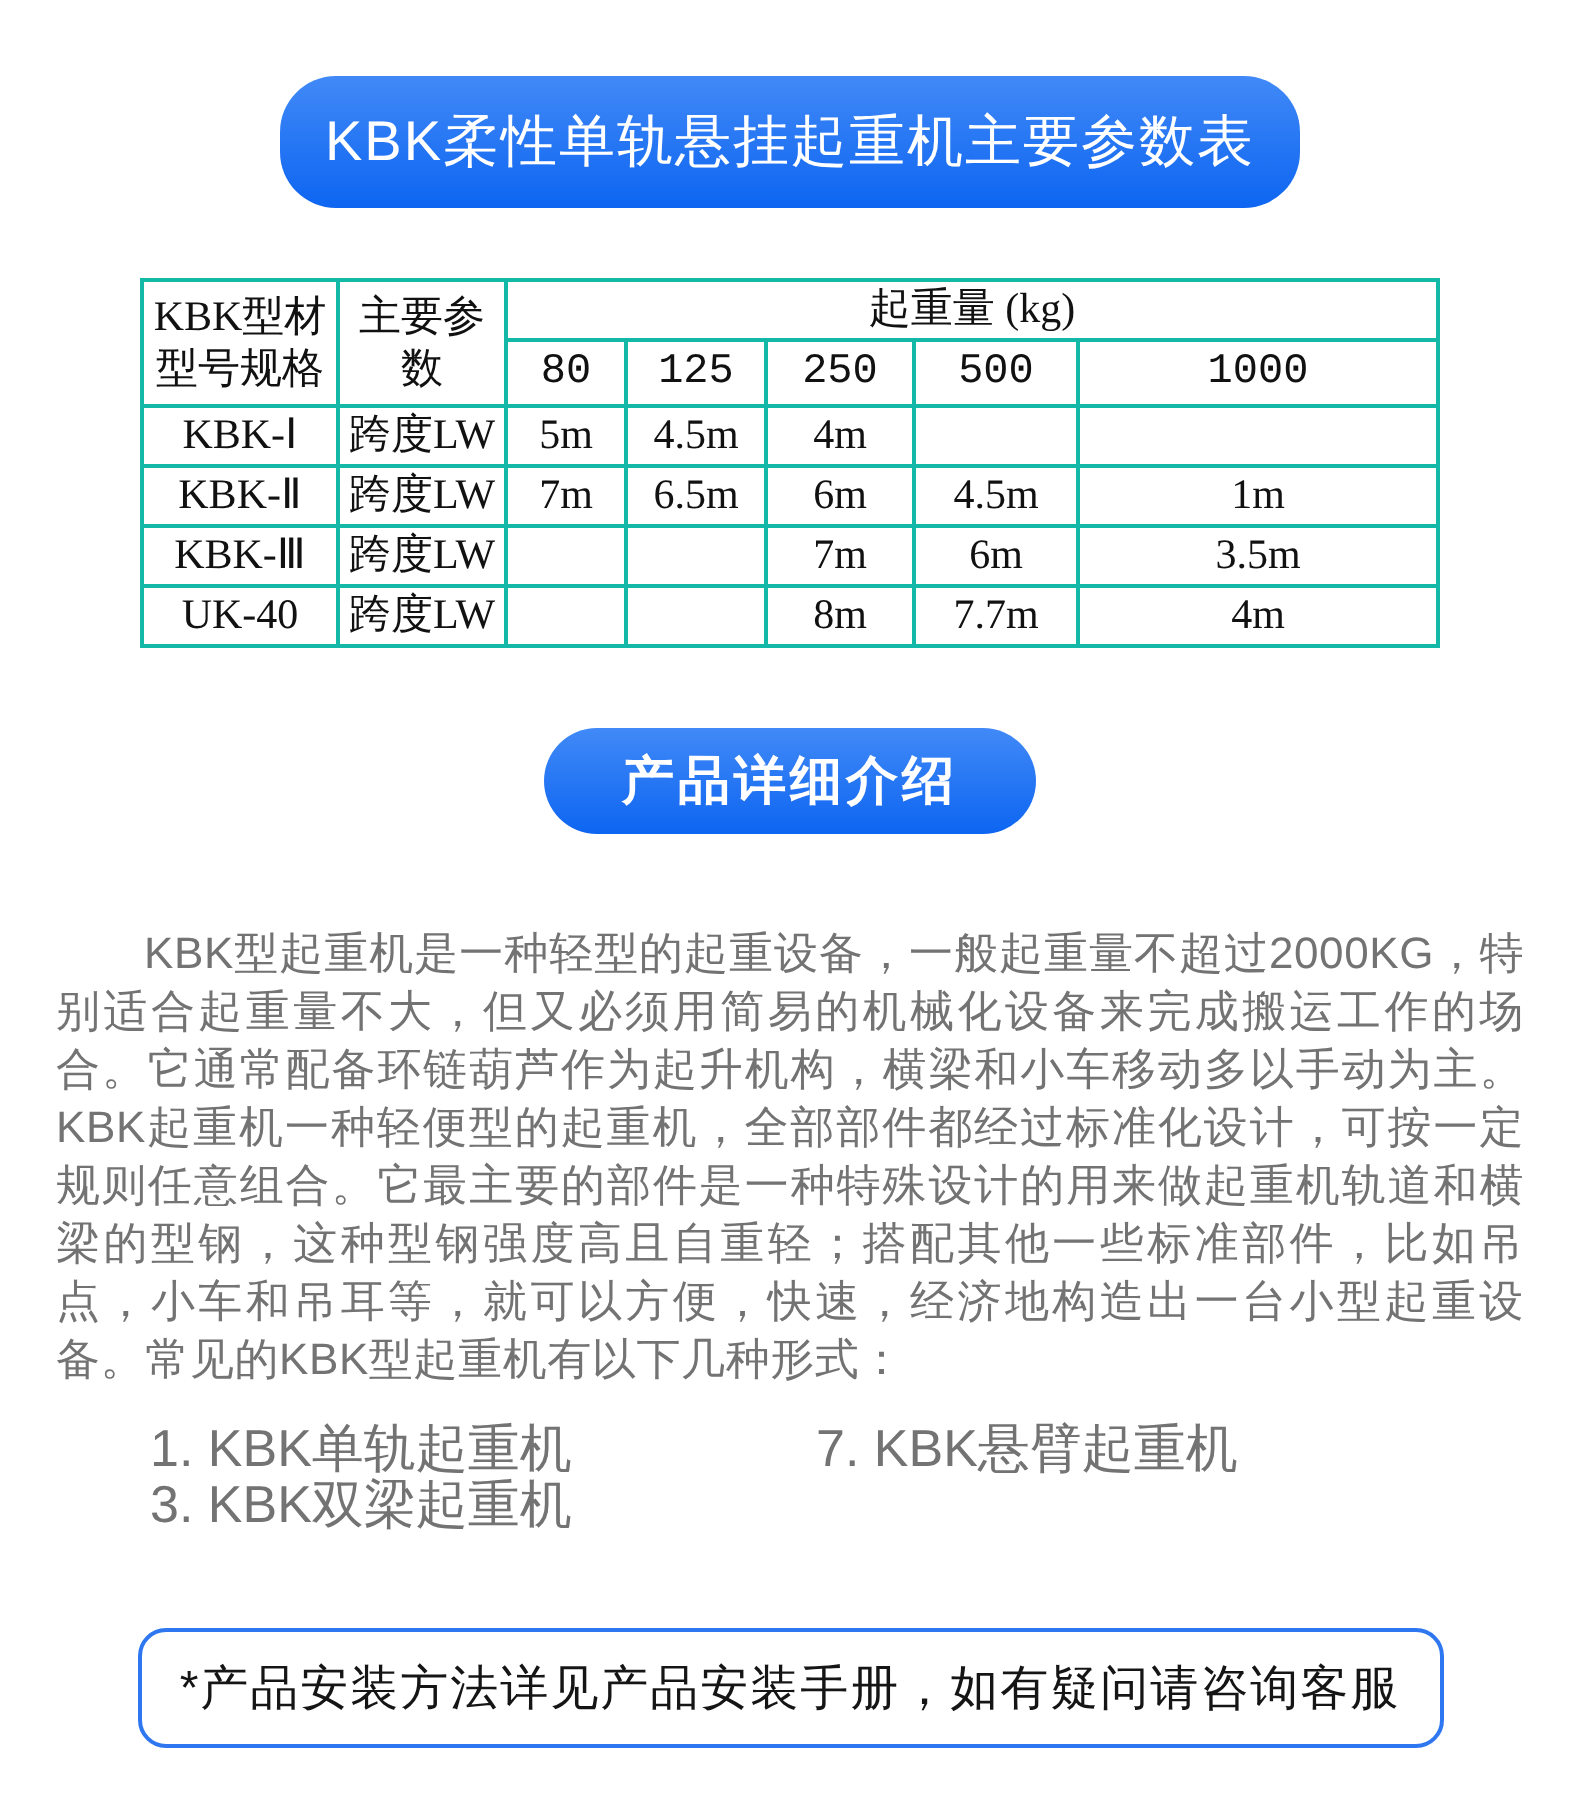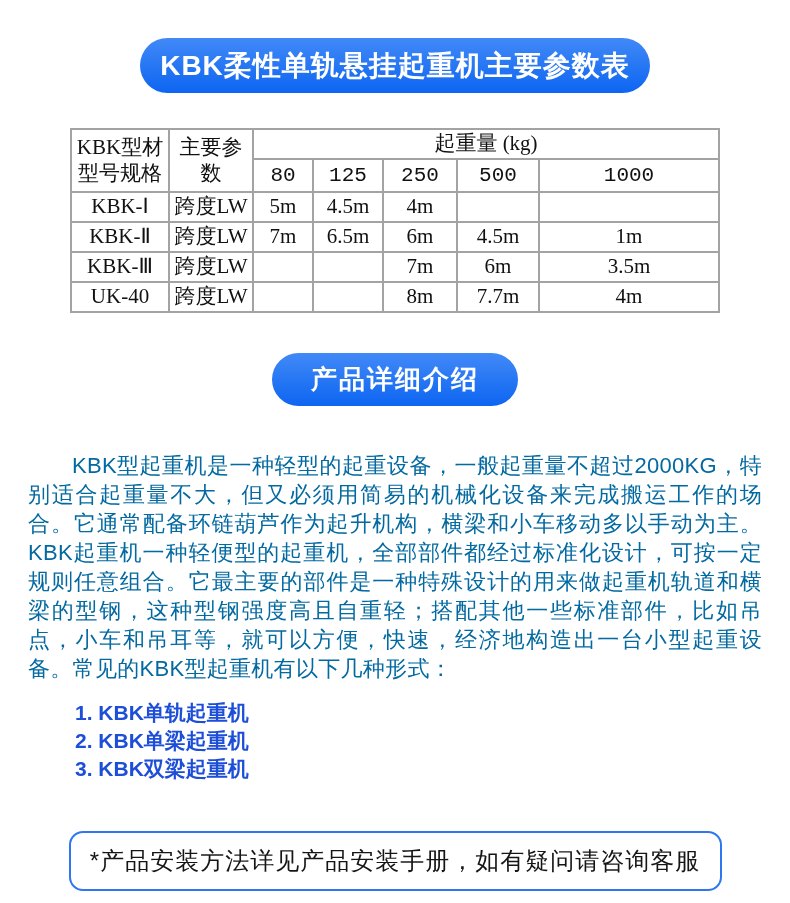--- a/index.html
+++ b/index.html
@@ -6,39 +6,39 @@
   html, body {
     width: 790px; height: 903px;
     background: #ffffff;
     font-family: "Liberation Sans", sans-serif;
     overflow: hidden;
   }
   .page { width: 790px; height: 903px; position: relative; }
 
   
   .banner {
-    width: 510px; height: 55px;
+    width: 510px; height: 66px;
     margin: 38px auto 0;
     border-radius: 28px;
     background: linear-gradient(180deg, var(--accent-top) 0%, var(--accent-bottom) 100%);
     display: flex; align-items: center; justify-content: center;
-    color: #ffffff; font-size: 28px; font-weight: 700; letter-spacing: 1px;
+    color: #ffffff; font-size: 28px; font-weight: 400; letter-spacing: 1px;
   }
 
   
   table.spec {
     width: 648px;
     margin: 35px auto 0;
     border-collapse: collapse;
     table-layout: fixed;
     font-family: "Liberation Serif", serif;
     color: #111111;
   }
   table.spec td {
-    border: 2px solid #a3a3a3;
+    border: 2px solid #14b8a6;
     text-align: center;
     vertical-align: middle;
     font-size: 21px;
     height: 30px;
     padding: 1px 2px;
     line-height: 1.2;
     overflow: hidden;
   }
   table.spec tr.cap-head td { height: 33px; font-family: Liberation Mono, monospace; }
 
@@ -54,37 +54,36 @@
     cursor: pointer;
     font-family: "Liberation Sans", sans-serif;
   }
 
   
   .intro-para {
     width: 734px;
     margin: 45px auto 0;
     font-size: 22px;
     line-height: 29px;
-    color: #0369a1;
+    color: #737373;
     text-indent: 2em;
     text-align: justify;
     letter-spacing: 0.3px;
   }
 
   
   .types-row {
     display: flex;
     margin: 16px 0 0 75px;
   }
   .types-col { width: 333px; list-style: none; }
   .types-col li {
-    font-size: 21px;
+    font-size: 26px;
     line-height: 28px;
-    color: #1d4ed8;
-    font-weight: bold;
+    color: #737373;
   }
 
   
   .note-box {
     width: 653px; height: 60px;
     margin: 48px auto 0;
     border: 2px solid var(--note-border);
     border-radius: 14px;
     display: flex; align-items: center; justify-content: center;
     font-size: 24px; color: #151515; letter-spacing: 1px;
@@ -161,24 +160,24 @@
     </tbody>
   </table>
 
   <button class="detail-btn">产品详细介绍</button>
 
   <p class="intro-para">KBK型起重机是一种轻型的起重设备，一般起重量不超过2000KG，特别适合起重量不大，但又必须用简易的机械化设备来完成搬运工作的场合。它通常配备环链葫芦作为起升机构，横梁和小车移动多以手动为主。KBK起重机一种轻便型的起重机，全部部件都经过标准化设计，可按一定规则任意组合。它最主要的部件是一种特殊设计的用来做起重机轨道和横梁的型钢，这种型钢强度高且自重轻；搭配其他一些标准部件，比如吊点，小车和吊耳等，就可以方便，快速，经济地构造出一台小型起重设备。常见的KBK型起重机有以下几种形式：</p>
 
   <div class="types-row">
     <ul class="types-col">
       <li>1. KBK单轨起重机</li>
-      <li>2. KBK单梁起重机</li>
       <li>3. KBK双梁起重机</li>
     </ul>
     <ul class="types-col">
+      <li>7. KBK悬臂起重机</li>
     </ul>
   </div>
 
   <div class="note-box">
     <span>*产品安装方法详见产品安装手册，如有疑问请咨询客服</span>
   </div>
 
 </div>
 
 </body></html>

